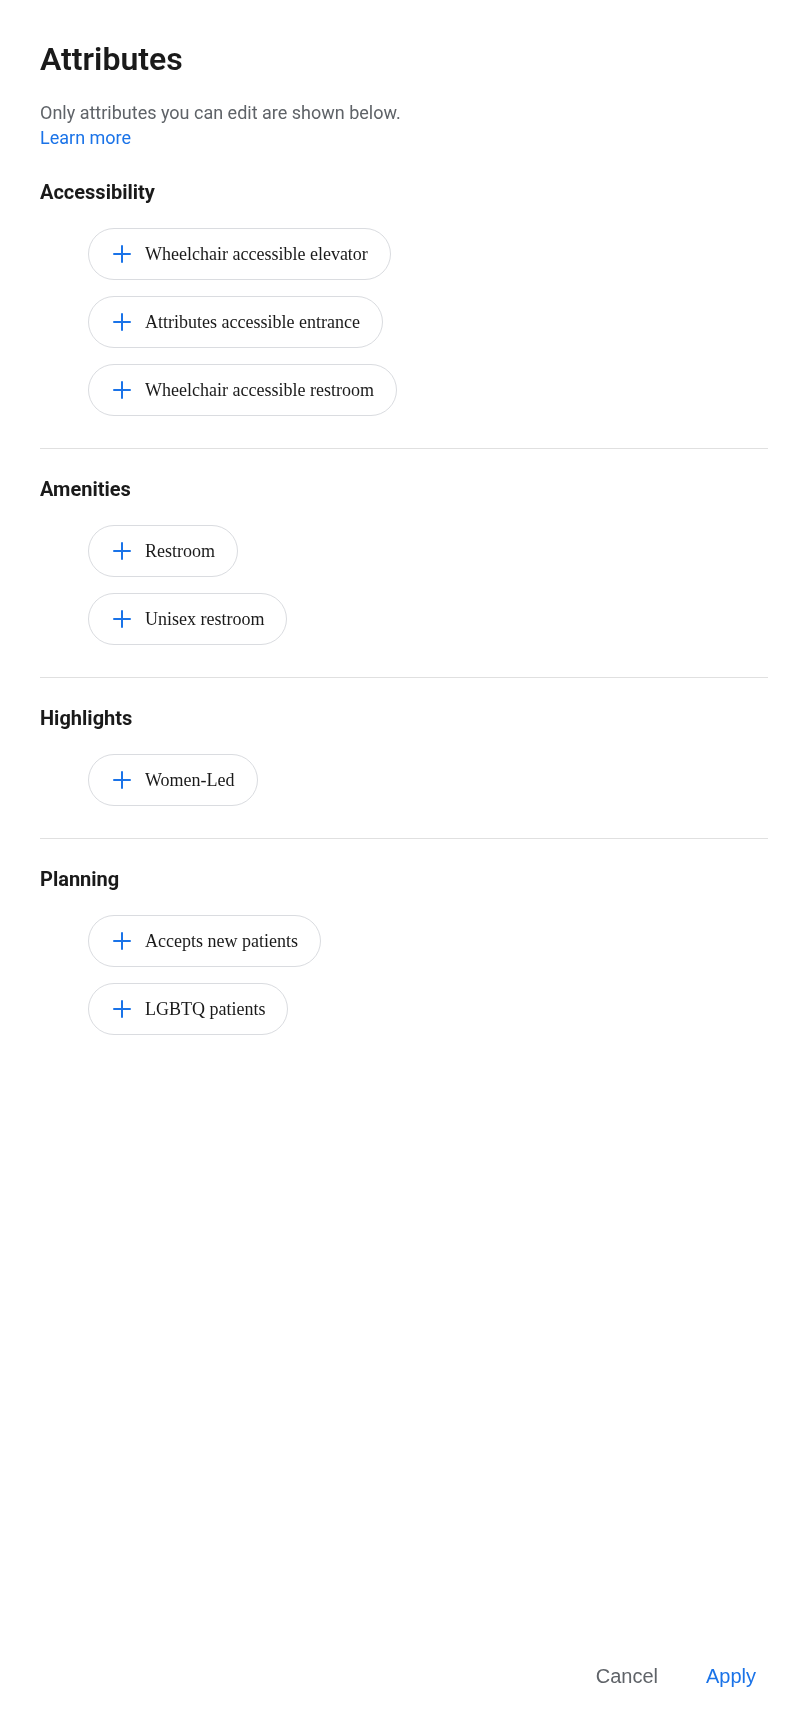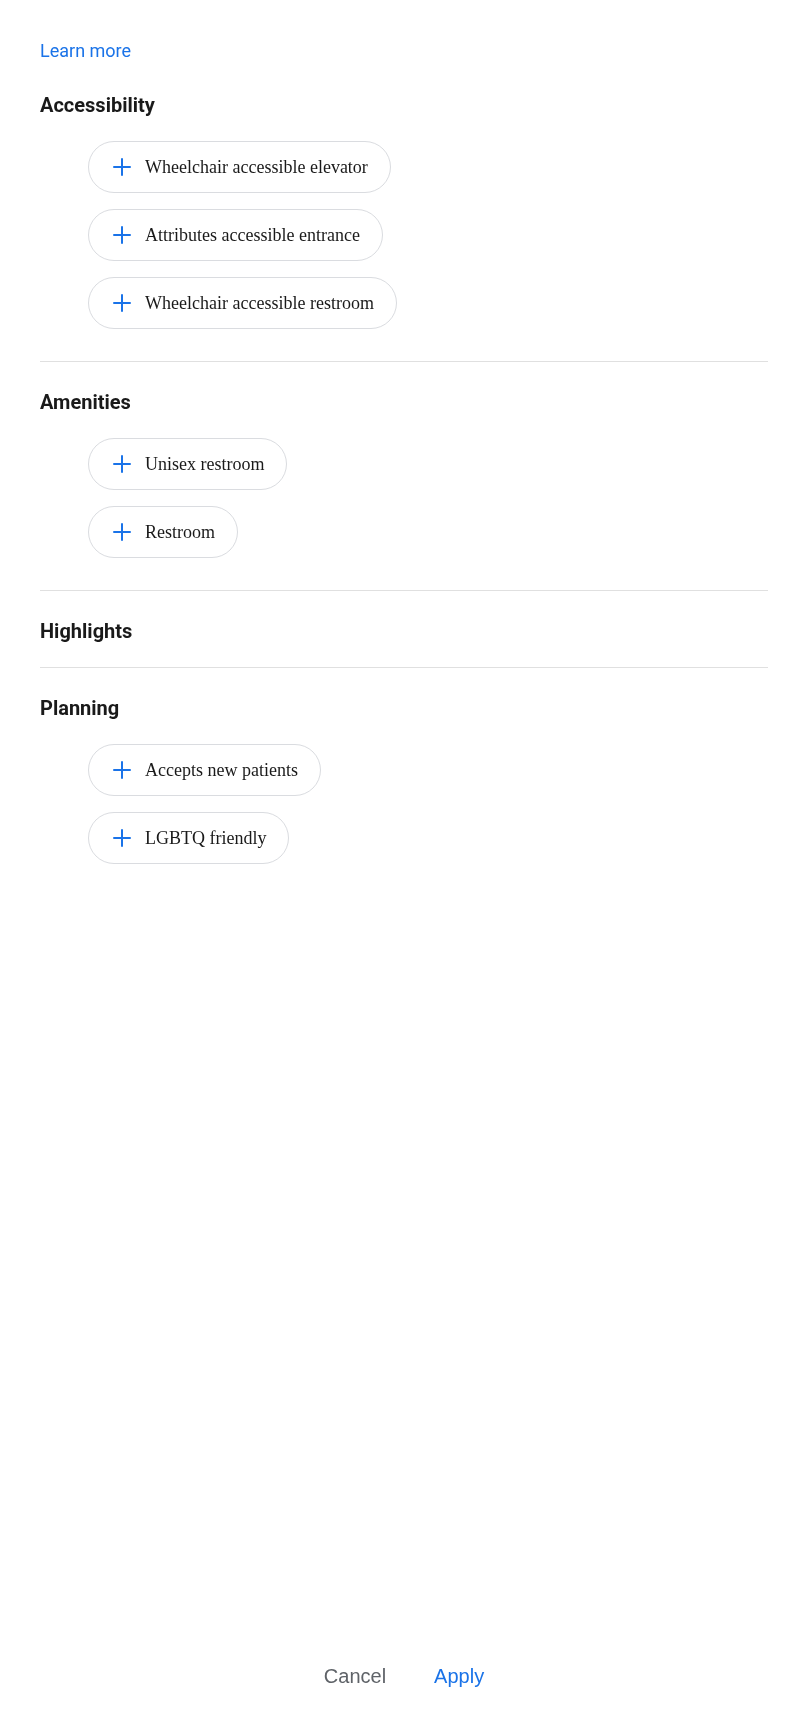--- a/index.html
+++ b/index.html
@@ -128,21 +128,21 @@
     }
 
     .divider {
       border: none;
       border-top: 1px solid #e0e0e0;
       margin: 8px 0 28px 0;
     }
 
     .footer-actions {
       display: flex;
-      justify-content: center;
+      justify-content: flex-end;
       align-items: center;
       gap: 24px;
       padding: 20px 40px;
     }
 
     .cancel-button {
       font-size: 20px;
       color: #5f6368;
       background: none;
       border: none;
@@ -184,21 +184,23 @@
       text-decoration: none;
       cursor: pointer;
     }
   </style>
 </head>
 <body>
 
 <div class="page-container">
   <div class="main-content">
 
-
+    <h1 class="page-title">Attributes</h1>
+
+    <p class="subtitle">Only attributes you can edit are shown below.</p>
     <a class="learn-more-link">Learn more</a>
 
     
     <div class="section">
       <h2 class="section-title">Accessibility</h2>
       <div class="chips-container">
         <button class="chip">
           <span class="chip-icon">
               <span class="plus-icon"></span>
             </span>
@@ -222,55 +224,63 @@
     <hr class="divider">
 
     
     <div class="section">
       <h2 class="section-title">Amenities</h2>
       <div class="chips-container">
         <button class="chip">
           <span class="chip-icon">
               <span class="plus-icon"></span>
             </span>
+          <span>Restroom</span>
+        </button>
+        <button class="chip">
+          <span class="chip-icon">
+              <span class="plus-icon"></span>
+            </span>
           <span>Unisex restroom</span>
         </button>
-        <button class="chip">
-          <span class="chip-icon">
-              <span class="plus-icon"></span>
-            </span>
-          <span>Restroom</span>
-        </button>
       </div>
     </div>
 
     <hr class="divider">
 
     
     <div class="section">
       <h2 class="section-title">Highlights</h2>
+      <div class="chips-container">
+        <button class="chip">
+          <span class="chip-icon">
+              <span class="plus-icon"></span>
+            </span>
+          <span>Women-Led</span>
+        </button>
+      </div>
     </div>
 
     <hr class="divider">
 
     
     <div class="section">
       <h2 class="section-title">Planning</h2>
       <div class="chips-container">
         <button class="chip">
           <span class="chip-icon">
               <span class="plus-icon"></span>
             </span>
           <span>Accepts new patients</span>
         </button>
         <button class="chip">
           <span class="chip-icon">
               <span class="plus-icon"></span>
             </span>
-          <span>LGBTQ friendly</span>
+          <span>LGBTQ patients</span>
         </button>
       </div>
     </div>
 
   </div>
 
   <div class="footer-actions">
     <button class="cancel-button">Cancel</button>
     <button class="apply-button">Apply</button>
   </div>

